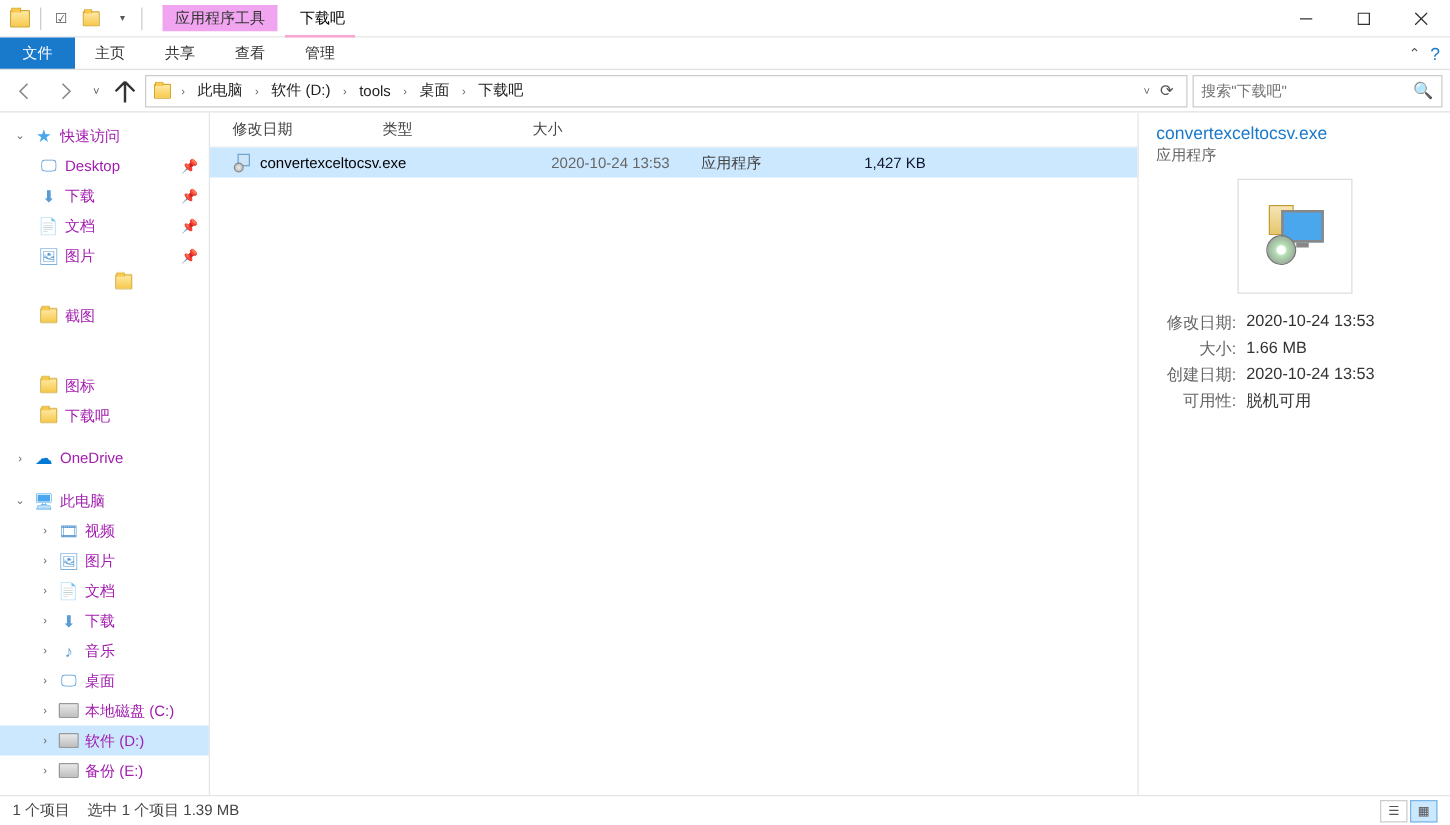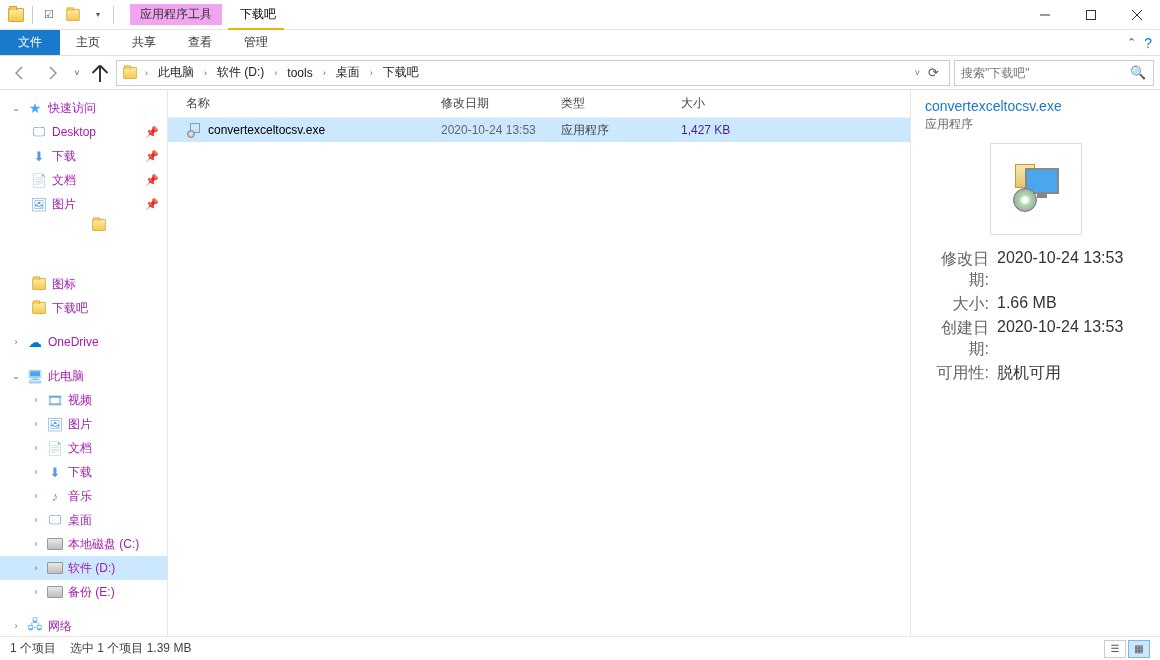--- a/index.html
+++ b/index.html
@@ -17,21 +17,21 @@
 .contextual { background:#f1a5f0; padding:2px 10px; font-size:12px; color:#333; margin-left:8px; }
 .title-text { margin-left:18px; font-size:12px; color:#000; }
 .win-controls { margin-left:auto; display:flex; }
 .win-btn { width:46px; height:30px; display:flex; align-items:center; justify-content:center; color:#333; }
 .win-btn svg { width:10px; height:10px; }
 
 
 .ribbon { height:26px; display:flex; align-items:stretch; border-bottom:1px solid #e1e1e1; }
 .ribbon-tab { padding:0 16px; display:flex; align-items:center; font-size:12px; color:#333; cursor:default;}
 .ribbon-tab.file { background:#1979ca; color:#fff; padding:0 18px;}
-.contextual-tab { border-top:2px solid #eab308; margin-top:-2px;}
+.contextual-tab { border-top:2px solid #f9a8d4; margin-top:-2px;}
 .ribbon-right { margin-left:auto; display:flex; align-items:center; padding-right:8px; gap:8px; color:#555;}
 .chev-up { font-size:11px;}
 
 
 .navbar { height:34px; display:flex; align-items:center; padding:3px 6px; gap:4px; border-bottom:1px solid #e1e1e1;}
 .nav-arrow { width:28px; height:28px; display:flex; align-items:center; justify-content:center; color:#888; border-radius:2px;}
 .nav-arrow svg { width:16px; height:16px;}
 .nav-dd { width:14px; color:#555; font-size:9px; text-align:center;}
 .nav-up { width:24px; height:24px; display:flex; align-items:center; justify-content:center; color:#333;}
 .address { flex:1; height:26px; border:1px solid #ccc; display:flex; align-items:center; padding:0 4px; gap:2px;}
@@ -64,36 +64,36 @@
 .columns { display:flex; height:28px; align-items:center; border-bottom:1px solid #f0f0f0; color:#444; padding-left:18px;}
 .col-name { width:255px;}
 .col-date { width:120px;}
 .col-type { width:120px;}
 .col-size { width:80px; text-align:left; padding-right:10px;}
 .file-row { display:flex; align-items:center; height:24px; padding-left:18px; }
 .file-row.selected { background:#cce8ff;}
 .file-row .fname { width:255px; display:flex; align-items:center; gap:6px;}
 .file-row .fdate { width:120px; color:#666;}
 .file-row .ftype { width:120px; color:#444;}
-.file-row .fsize { width:80px; text-align:left; color:#4c1d95; padding-right:10px;}
+.file-row .fsize { width:80px; text-align:center; color:#0f172a; padding-right:10px;}
 .exe-ico { width:16px; height:16px; position:relative;}
 .exe-ico .box { position:absolute; width:10px; height:10px; background:#cde5f7; border:1px solid #6ea5d4; top:1px; left:4px;}
 .exe-ico .disc { position:absolute; width:8px; height:8px; border-radius:50%; background:radial-gradient(#eee,#aaa); border:1px solid #888; bottom:0; left:1px;}
 
 
 .details { width:250px; border-left:1px solid #e5e5e5; padding:8px 14px;}
 .details-title { color:#1979ca; font-size:14px; margin-bottom:2px; word-break:break-all;}
 .details-type { color:#666; font-size:12px; margin-bottom:10px;}
 .details-thumb { width:92px; height:92px; border:1px solid #ddd; margin:0 auto 14px; display:flex; align-items:center; justify-content:center; position:relative;}
 .thumb-exe { position:relative; width:50px; height:50px;}
 .thumb-exe .mon { position:absolute; width:34px; height:26px; background:#4aa7ee; border:2px solid #888; top:4px; right:2px;}
 .thumb-exe .mon::after { content:""; position:absolute; bottom:-6px; left:10px; width:10px; height:4px; background:#888;}
 .thumb-exe .disc { position:absolute; width:24px; height:24px; border-radius:50%; background:radial-gradient(#fff 20%, #b5e0b5 30%, #8a8a8a); border:1px solid #777; bottom:2px; left:2px;}
 .thumb-exe .box { position:absolute; width:20px; height:24px; background:linear-gradient(#f5e6b5,#e6c66d); border:1px solid #c79a2e; top:0; left:4px;}
-.details-row { display:flex; font-size:16px; margin-bottom:3px;}
+.details-row { display:flex; font-size:13px; margin-bottom:3px;}
 .details-row .lbl { width:64px; color:#666; text-align:right; margin-right:8px;}
 .details-row .val { color:#333;}
 
 
 .statusbar { height:24px; border-top:1px solid #e5e5e5; display:flex; align-items:center; padding:0 10px; font-size:12px; color:#444; gap:14px;}
 .status-right { margin-left:auto; display:flex; gap:2px;}
 .view-btn { width:22px; height:18px; border:1px solid #ccc; display:flex; align-items:center; justify-content:center; font-size:10px; color:#555;}
 .view-btn.active { background:#cce8ff; border-color:#7ab7e8;}
 
 .small-chev { font-size:9px; color:#666; }
@@ -231,20 +231,26 @@
             </span>
             <span class="tree-label">图片</span>
             <span class="tree-pin">📌</span>
           </div>
           <div class="tree-item" style="padding-left: 30px; flex-direction: column;">
             <span class="tree-icon">
               <div class="folder-ico" style="transform:scale(0.85)"></div>
             </span>
             <span class="tree-label">打包</span>
           </div>
+          <div class="tree-item" style="padding-left: 30px;">
+            <span class="tree-icon">
+              <div class="folder-ico" style="transform:scale(0.85)"></div>
+            </span>
+            <span class="tree-label">截图</span>
+          </div>
           <div class="tree-item" style="padding-left: 30px; margin-top: 32px;">
             <span class="tree-icon">
               <div class="folder-ico" style="transform:scale(0.85)"></div>
             </span>
             <span class="tree-label">图标</span>
           </div>
           <div class="tree-item" style="padding-left: 30px;">
             <span class="tree-icon">
               <div class="folder-ico" style="transform:scale(0.85)"></div>
             </span>
@@ -336,21 +342,20 @@
         <span class="tree-expand">›</span>
         <span class="tree-icon net-ico">🖧</span>
         <span class="tree-label">网络</span>
       </div>
     </div>
   </div>
 
   <div class="content">
     <div class="filelist">
       <div class="columns">
-        <div class="col-name">名称</div>
         <div class="col-date">修改日期</div>
         <div class="col-type">类型</div>
         <div class="col-size">大小</div>
       </div>
       <div id="file-rows">
           <div class="file-row selected">
             <div class="fname">
               <span class="exe-ico">
                 <span class="box"></span>
                 <span class="disc"></span>

